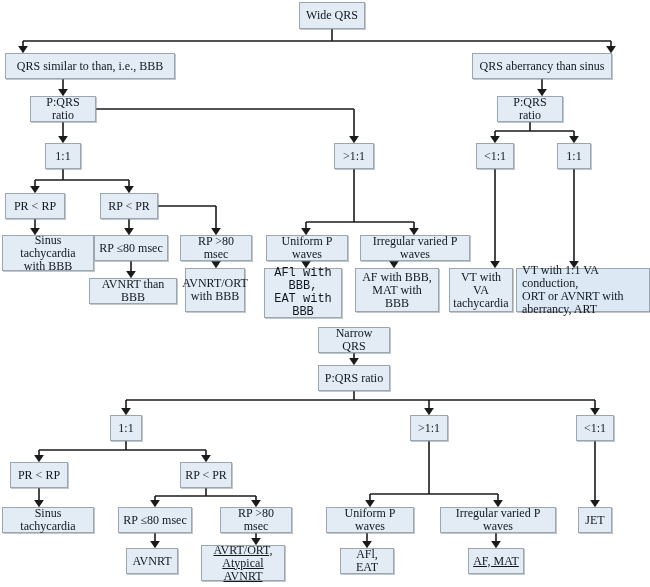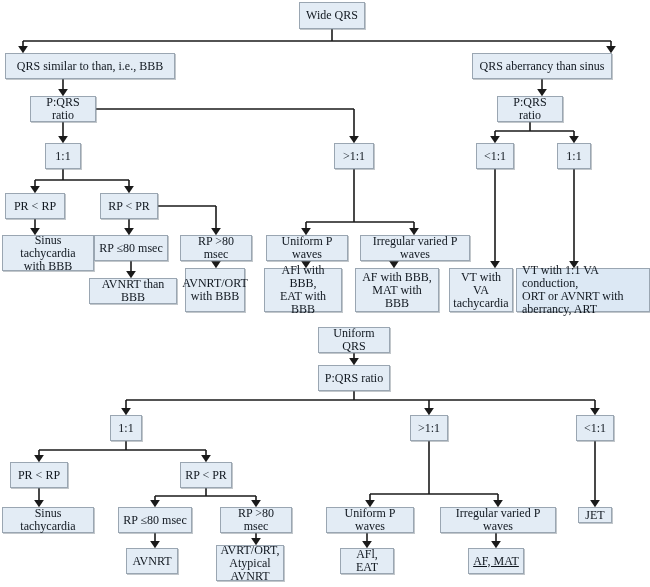--- a/index.html
+++ b/index.html
@@ -187,39 +187,39 @@
       <div class="node" style="left: 360px; top: 235px; width: 110px; height: 26px;">
         <span style="white-space: pre-line;">Irregular varied P waves</span>
       </div>
       <div class="node" style="left: 89px; top: 278px; width: 88px; height: 26px;">
         <span style="white-space: pre-line;">AVNRT than BBB</span>
       </div>
       <div class="node" style="left: 185px; top: 268px; width: 60px; height: 44px;">
         <span style="white-space: pre-line;">AVNRT/ORT
 with BBB</span>
       </div>
-      <div class="node" style="left: 264px; top: 268px; width: 78px; height: 44px;">
+      <div class="node" style="left: 264px; top: 268px; width: 78px; height: 50px; font-family: Liberation Mono, monospace;">
         <span style="white-space: pre-line;">AFl with BBB,
 EAT with BBB</span>
       </div>
       <div class="node" style="left: 355px; top: 268px; width: 84px; height: 44px;">
         <span style="white-space: pre-line;">AF with BBB,
 MAT with BBB</span>
       </div>
       <div class="node" style="left: 449px; top: 268px; width: 64px; height: 44px;">
         <span style="white-space: pre-line;">VT with VA
 tachycardia</span>
       </div>
       <div class="node hl left-align" style="left: 516px; top: 268px; width: 134px; height: 44px;">
         <span style="white-space: pre-line;">VT with 1:1 VA conduction,
 ORT or AVNRT with
 aberrancy, ART</span>
       </div>
       <div class="node" style="left: 318px; top: 327px; width: 72px; height: 26px;">
-        <span style="white-space: pre-line;">Uniform QRS</span>
+        <span style="white-space: pre-line;">Narrow QRS</span>
       </div>
       <div class="node" style="left: 318px; top: 365px; width: 72px; height: 26px;">
         <span style="white-space: pre-line;">P:QRS ratio</span>
       </div>
       <div class="node" style="left: 110px; top: 415px; width: 32px; height: 26px;">
         <span style="white-space: pre-line;">1:1</span>
       </div>
       <div class="node" style="left: 410px; top: 415px; width: 38px; height: 26px;">
         <span style="white-space: pre-line;">&gt;1:1</span>
       </div>
@@ -240,27 +240,27 @@
       </div>
       <div class="node" style="left: 220px; top: 507px; width: 72px; height: 26px;">
         <span style="white-space: pre-line;">RP &gt;80 msec</span>
       </div>
       <div class="node" style="left: 326px; top: 507px; width: 88px; height: 26px;">
         <span style="white-space: pre-line;">Uniform P waves</span>
       </div>
       <div class="node" style="left: 440px; top: 507px; width: 116px; height: 26px;">
         <span style="white-space: pre-line;">Irregular varied P waves</span>
       </div>
-      <div class="node" style="left: 578px; top: 507px; width: 34px; height: 16px;">
+      <div class="node" style="left: 578px; top: 507px; width: 34px; height: 26px;">
         <span style="white-space: pre-line;">JET</span>
       </div>
       <div class="node" style="left: 126px; top: 548px; width: 52px; height: 26px;">
         <span style="white-space: pre-line;">AVNRT</span>
       </div>
-      <div class="node" style="left: 216px; top: 545px; width: 68px; height: 36px;">
+      <div class="node" style="left: 201px; top: 545px; width: 84px; height: 36px; text-decoration: underline;">
         <span style="white-space: pre-line;">AVRT/ORT,
 Atypical AVNRT</span>
       </div>
       <div class="node" style="left: 340px; top: 548px; width: 54px; height: 26px;">
         <span style="white-space: pre-line;">AFl, EAT</span>
       </div>
       <div class="node" style="left: 468px; top: 548px; width: 56px; height: 26px;">
         <span style="white-space: pre-line; text-decoration: underline;">AF, MAT</span>
       </div>
     </div>

